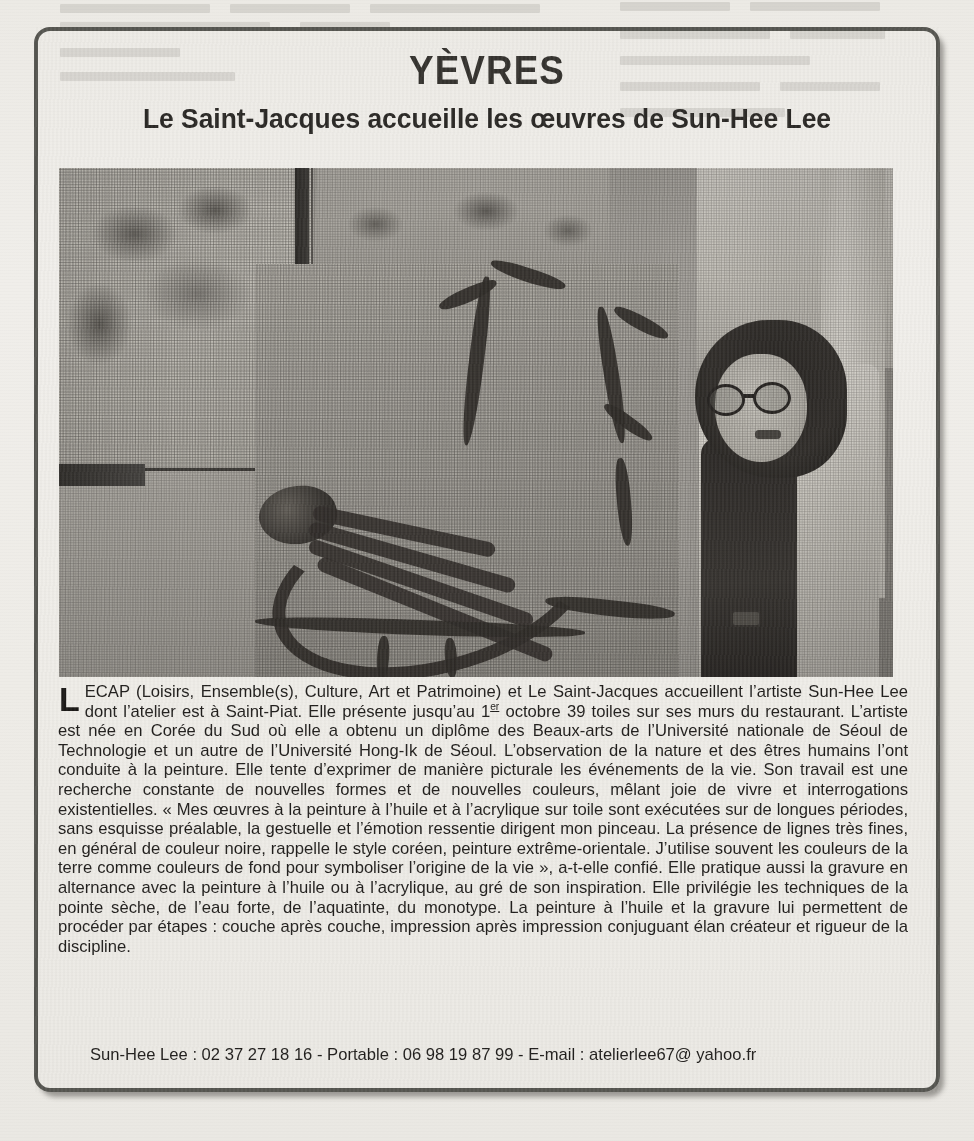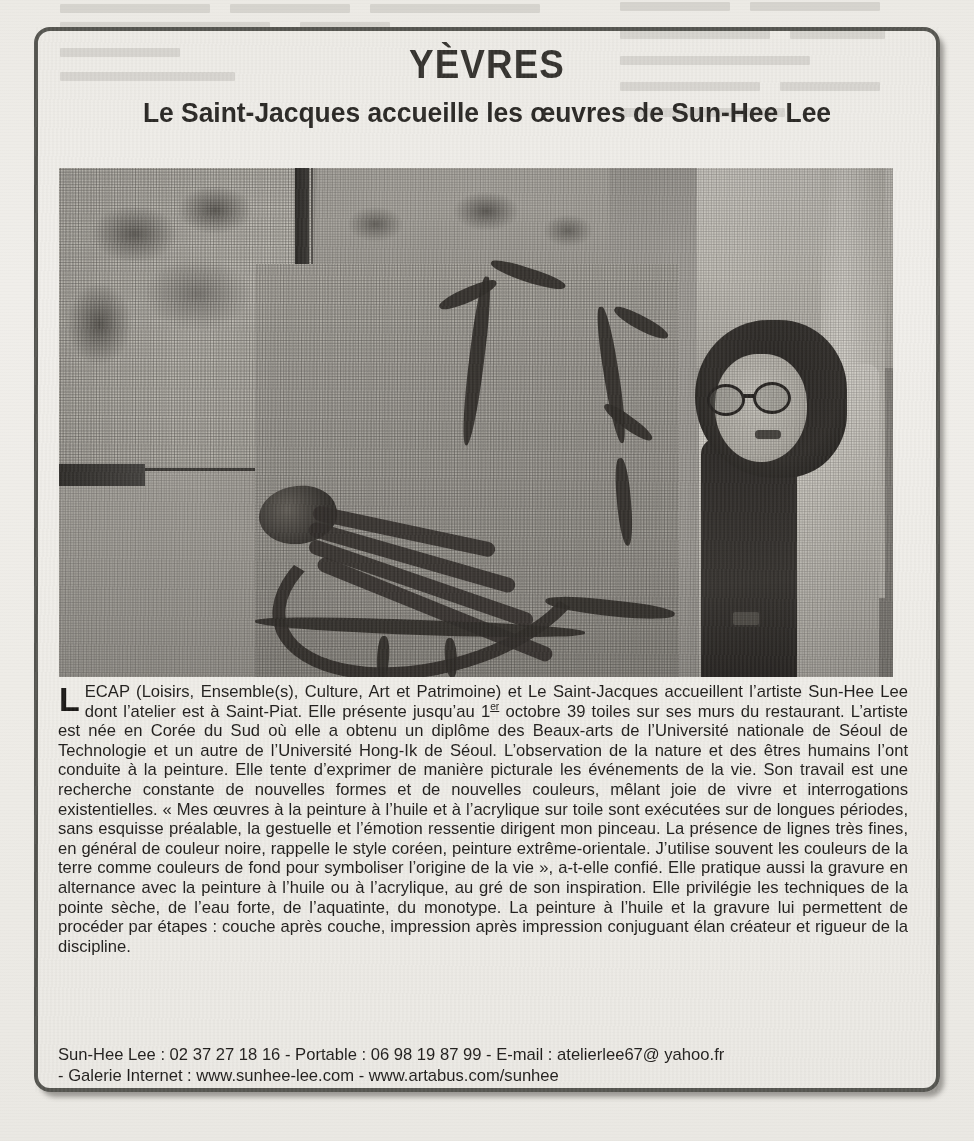--- a/index.html
+++ b/index.html
@@ -52,21 +52,21 @@
     box-shadow: 5px 6px 5px -1px rgba(60,58,54,0.45);
   }
 
   .content {
     position: absolute;
     left: 34px;
     top: 27px;
     width: 906px;
     height: 1065px;
     box-sizing: border-box;
-    padding: 0;
+    padding: 6px;
     z-index: 3;
   }
 
   
   .kicker {
     text-align: center;
     font-weight: bold;
     font-size: 40px;
     letter-spacing: 1.2px;
     color: #35332f;
@@ -296,21 +296,21 @@
   .contact {
     position: absolute;
     left: 24px;
     top: 1017px;
     width: 856px;
     font-size: 16.6px;
     line-height: 21px;
     color: #201e1c;
     text-align: left;
   }
-  .contact div { white-space: nowrap; }
+  .contact div { white-space: nowrap; margin-left: 32px; }
 
   
   .print-noise {
     position: absolute;
     left: 34px; top: 27px;
     width: 906px; height: 1065px;
     pointer-events: none;
     z-index: 6;
     background:
       repeating-linear-gradient(92deg, rgba(255,255,255,0.05) 0 2px, rgba(0,0,0,0.02) 2px 4px);
@@ -393,18 +393,17 @@
     </div>
   </div>
 
   <div class="body-copy">
     <span class="dropcap">L</span>
     <p>ECAP (Loisirs, Ensemble(s), Culture, Art et Patrimoine) et Le Saint-Jacques accueillent l’artiste Sun-Hee Lee dont l’atelier est à Saint-Piat. Elle présente jusqu’au 1<sup class="ord">er</sup> octobre 39 toiles sur ses murs du restaurant. L’artiste est née en Corée du Sud où elle a obtenu un diplôme des Beaux-arts de l’Université nationale de Séoul de Technologie et un autre de l’Université Hong-Ik de Séoul. L’observation de la nature et des êtres humains l’ont conduite à la peinture. Elle tente d’exprimer de manière picturale les événements de la vie. Son travail est une recherche constante de nouvelles formes et de nouvelles couleurs, mêlant joie de vivre et interrogations existentielles. « Mes œuvres à la peinture à l’huile et à l’acrylique sur toile sont exécutées sur de longues périodes, sans esquisse préalable, la gestuelle et l’émotion ressentie dirigent mon pinceau. La présence de lignes très fines, en général de couleur noire, rappelle le style coréen, peinture extrême-orientale. J’utilise souvent les couleurs de la terre comme couleurs de fond pour symboliser l’origine de la vie », a-t-elle confié. Elle pratique aussi la gravure en alternance avec la peinture à l’huile ou à l’acrylique, au gré de son inspiration. Elle privilégie les techniques de la pointe sèche, de l’eau forte, de l’aquatinte, du monotype. La peinture à l’huile et la gravure lui permettent de procéder par étapes : couche après couche, impression après impression conjuguant élan créateur et rigueur de la discipline.</p>
   </div>
 
   <div class="contact">
     <div>Sun-Hee Lee : 02 37 27 18 16 - Portable : 06 98 19 87 99 - E-mail : atelierlee67@ yahoo.fr</div>
-    <div>- Galerie Internet : www.sunhee-lee.com - www.artabus.com/sunhee</div>
   </div>
 
 </div>
 
 <div class="print-noise"></div>
 
 </body></html>

